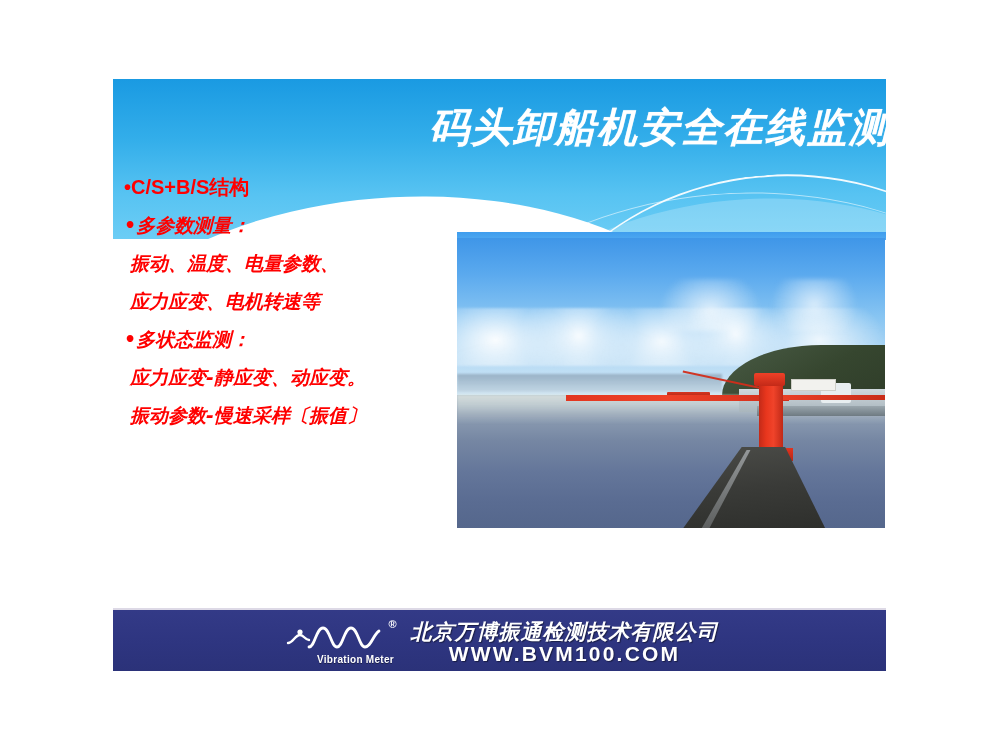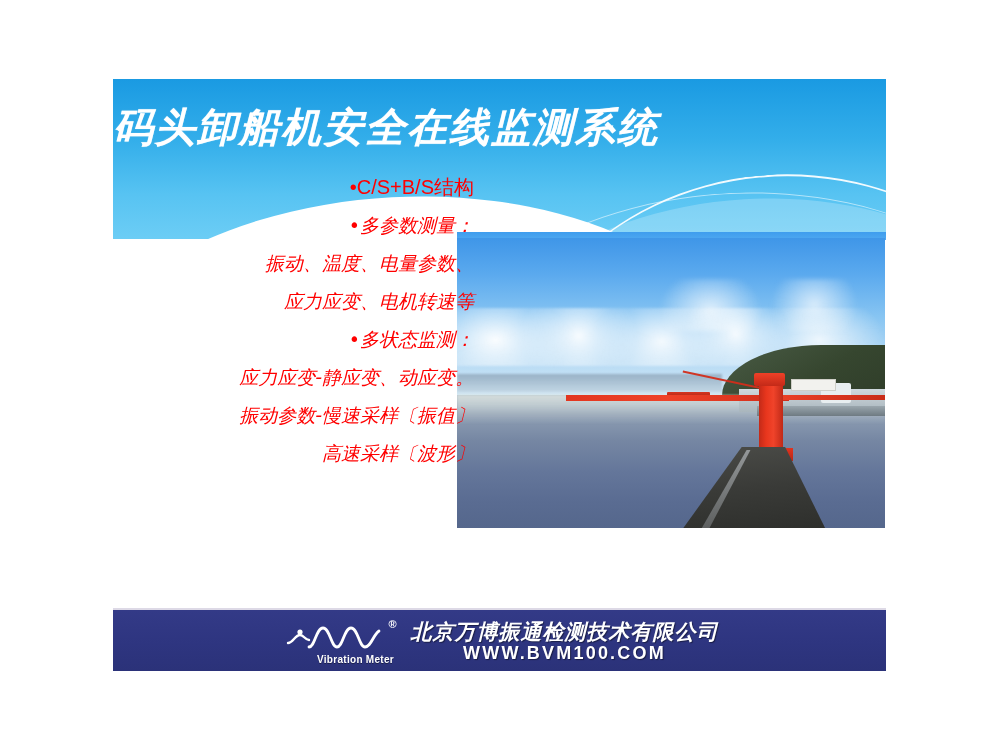--- a/index.html
+++ b/index.html
@@ -54,21 +54,21 @@
     width:620px; height:300px;
     background:rgba(255,255,255,.22);
     border-radius:70% 70% 0 0 / 100% 100% 0 0;
     transform:rotate(-3.4deg);
   }
 
   .slide-title{
     position:absolute;
     left:113px; top:100px;
     width:862px;
-    text-align:left;
+    text-align:right;
     color:#ffffff;
     font-size:40px;
     font-weight:bold;
     font-style:italic;
     letter-spacing:2px;
     font-family:"DejaVu Sans","Liberation Sans",sans-serif;
     text-shadow:0 0 1px rgba(255,255,255,.6);
     white-space:nowrap;
     z-index:4;
   }
@@ -76,27 +76,26 @@
   
   .bullets{
     position:absolute;
     left:124px; top:168px;
     width:350px;
     z-index:5;
     color:#ff0000;
   }
   .bline{
     font-size:19px;
-    font-weight:normal;
+    font-weight:bold;
     line-height:38px;
     white-space:nowrap;
     color:#ff0000;
     font-family:"DejaVu Sans","Liberation Sans",sans-serif;
     font-style:italic;
-    text-align:right;
   }
   .bline.plain{
     font-style:normal;
     font-family:"Liberation Sans",sans-serif;
     font-size:20px;
     letter-spacing:0px;
   }
   .bline.indent{ padding-left:88px; }
   .bline.sub{ padding-left:6px; }
 
@@ -252,21 +251,21 @@
     display:flex;flex-direction:column;align-items:center;justify-content:space-between;
   }
   .company-cn{
     color:#ffffff;font-size:21px;font-weight:bold;font-style:italic;
     letter-spacing:1px;line-height:24px;
     font-family:"DejaVu Sans","Liberation Sans",sans-serif;
     text-shadow:1px 1px 1px rgba(0,0,0,.45);
     white-space:nowrap;
   }
   .company-url{
-    color:#ffffff;font-size:18px;font-weight:bold;
+    color:#ffffff;font-size:21px;font-weight:bold;
     letter-spacing:2.2px;line-height:17px;margin-top:1px;
     font-family:"Liberation Sans",sans-serif;
     text-shadow:1px 1px 1px rgba(0,0,0,.45);
     white-space:nowrap;
   }
 </style>
 </head>
 <body>
 
 <div class="slide">
@@ -283,21 +282,20 @@
   <div class="slide-title">码头卸船机安全在线监测系统</div>
 
   <div class="bullets">
     <div class="bline plain">•C/S+B/S结构</div>
     <div class="bline">•多参数测量：</div>
     <div class="bline sub">振动、温度、电量参数、</div>
     <div class="bline sub">应力应变、电机转速等</div>
     <div class="bline">•多状态监测：</div>
     <div class="bline sub">应力应变-静应变、动应变。</div>
     <div class="bline sub">振动参数-慢速采样〔振值〕</div>
-    <div class="bline indent">高速采样〔波形〕</div>
   </div>
 
   <div class="photo" title="码头卸船机（红色门式卸船机）停泊在海边栈桥上的照片">
     <div class="ph-sky"></div>
     <div class="ph-cloudband2"></div>
     <div class="ph-cloudband"></div>
     <div class="ph-hills"></div>
     <div class="ph-hillright"></div>
     <div class="ph-water"></div>
     <div class="ph-waterglint"></div>

